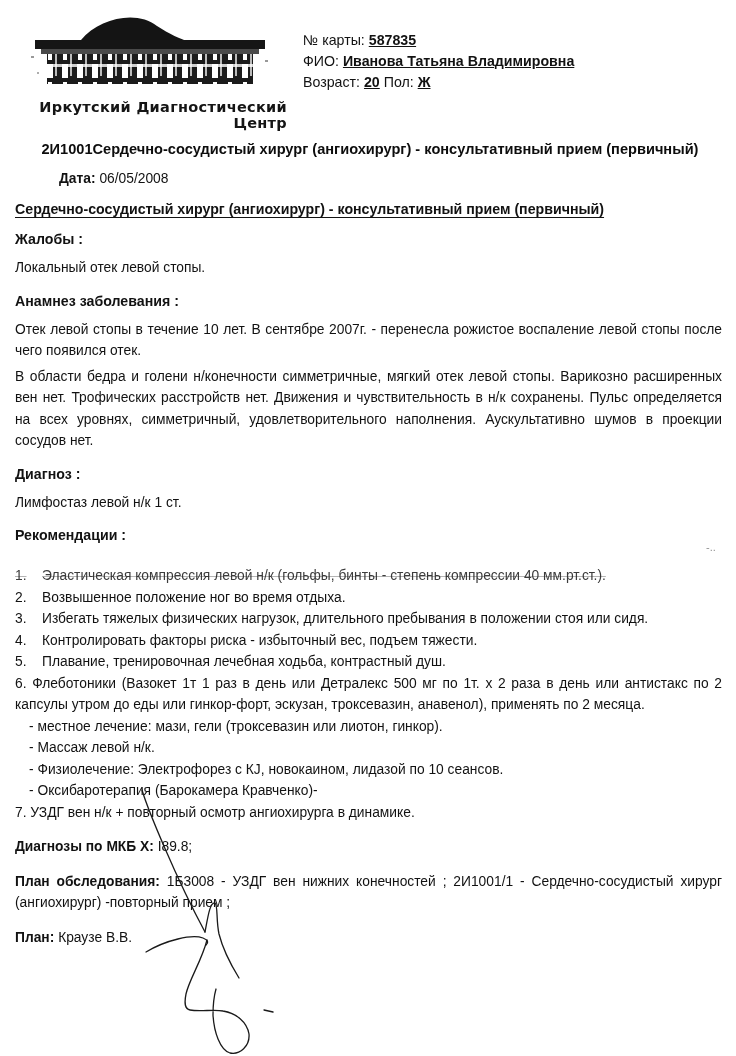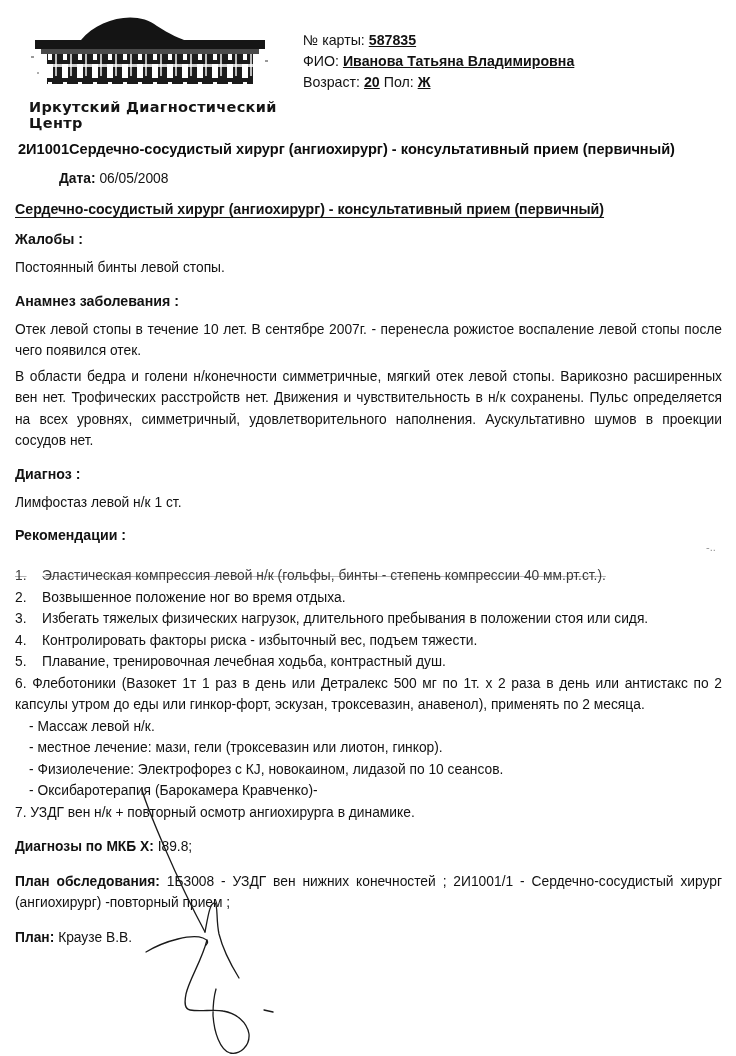--- a/index.html
+++ b/index.html
@@ -12,31 +12,31 @@
     font-size:13.8px;
     overflow:hidden;
   }
   .page { padding:12px 14px 0 15px; }
 
   
   .header { display:flex; align-items:flex-start; }
   .logo-block { width:258px; margin-left:14px; }
   .logo-caption {
     font-weight:bold; font-size:14.5px; letter-spacing:.3px;
-    color:#151515; text-align:left; margin-top:2px;
+    color:#151515; text-align:right; margin-top:2px;
     font-family:"DejaVu Sans", sans-serif;
   }
   .patient-info { margin-left:16px; padding-top:18px; line-height:21px; font-size:14.2px; }
   .u-bold { font-weight:bold; text-decoration:underline;text-align:right; }
   .lbl { font-weight:bold; }
 
   
   .doc-title {
     margin-top:10px; margin-left:3px;
-    font-weight:bold; font-size:14.6px; color:#0d0d0d;
+    font-weight:bold; font-size:14.6px; color:#0d0d0d;text-align:center;
   }
 
   
   .line { margin-top:11px; line-height:21px;margin-left:44px; }
   .service-title {
     margin-top:12px; font-weight:bold; font-size:14.2px;
     text-decoration:underline; text-underline-offset:3px;
   }
   .section-heading { margin-top:14px; font-weight:bold; font-size:14.2px; }
   .para { margin-top:10px; line-height:21.5px; text-align:justify; }
@@ -114,21 +114,21 @@
 
   <div class="line">
     <span class="lbl">Дата:</span> 
     <span>06/05/2008</span>
   </div>
 
   <div class="service-title">Сердечно-сосудистый хирург (ангиохирург) - консультативный прием (первичный)</div>
 
 
   <div class="section-heading">Жалобы :</div>
-  <div class="para no-just">Постоянный бинты левой стопы.</div>
+  <div class="para no-just">Локальный отек левой стопы.</div>
 
   <div class="section-heading">Анамнез заболевания :</div>
   <div class="para">Отек левой стопы в течение 10 лет. В сентябре 2007г. - перенесла рожистое воспаление левой стопы после чего появился отек.</div>
 
   <div class="para" style="margin-top:4px">В области бедра и голени н/конечности симметричные, мягкий отек левой стопы. Варикозно расширенных вен нет. Трофических расстройств нет. Движения и чувствительность в н/к сохранены. Пульс определяется на всех уровнях, симметричный, удовлетворительного наполнения. Аускультативно шумов в проекции сосудов нет.</div>
 
   <div class="section-heading">Диагноз :</div>
   <div class="para no-just">Лимфостаз левой н/к 1 ст.</div>
 
   <div class="section-heading">Рекомендации :</div>
@@ -148,22 +148,22 @@
     </div>
     <div class="rec-item">
       <span class="marker">4.</span>
       <span class="txt">Контролировать факторы риска - избыточный вес, подъем тяжести.</span>
     </div>
     <div class="rec-item">
       <span class="marker">5.</span>
       <span class="txt">Плавание, тренировочная лечебная ходьба, контрастный душ.</span>
     </div>
     <div class="rec-para">6.  Флеботоники (Вазокет 1т 1 раз в день или Детралекс 500 мг по 1т. х 2 раза в день или антистакс по 2 капсулы утром до еды или гинкор-форт, эскузан, троксевазин, анавенол), применять по 2 месяца.</div>
+    <div class="rec-sub">- местное лечение:  мази, гели (троксевазин или лиотон, гинкор).</div>
     <div class="rec-sub">- Массаж левой н/к.</div>
-    <div class="rec-sub">- местное лечение:  мази, гели (троксевазин или лиотон, гинкор).</div>
     <div class="rec-sub">- Физиолечение: Электрофорез с КJ, новокаином, лидазой по 10 сеансов.</div>
     <div class="rec-sub">- Оксибаротерапия (Барокамера Кравченко)-</div>
     <div>7. УЗДГ вен н/к + повторный осмотр ангиохирурга в динамике.</div>
   </div>
 
   <div class="footer-line">
     <span class="lbl">Диагнозы по МКБ X:</span> 
     <span>I89.8;</span>
   </div>
 

